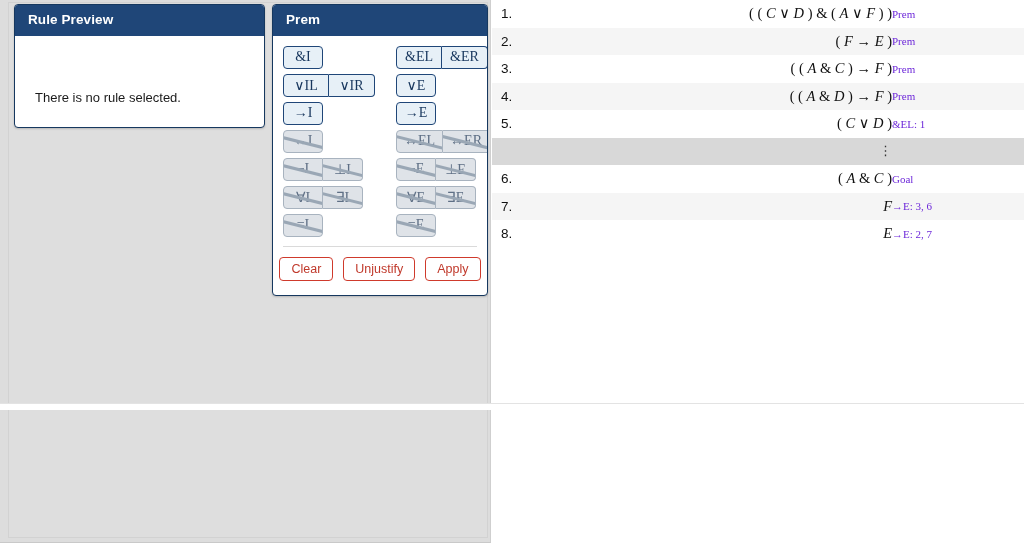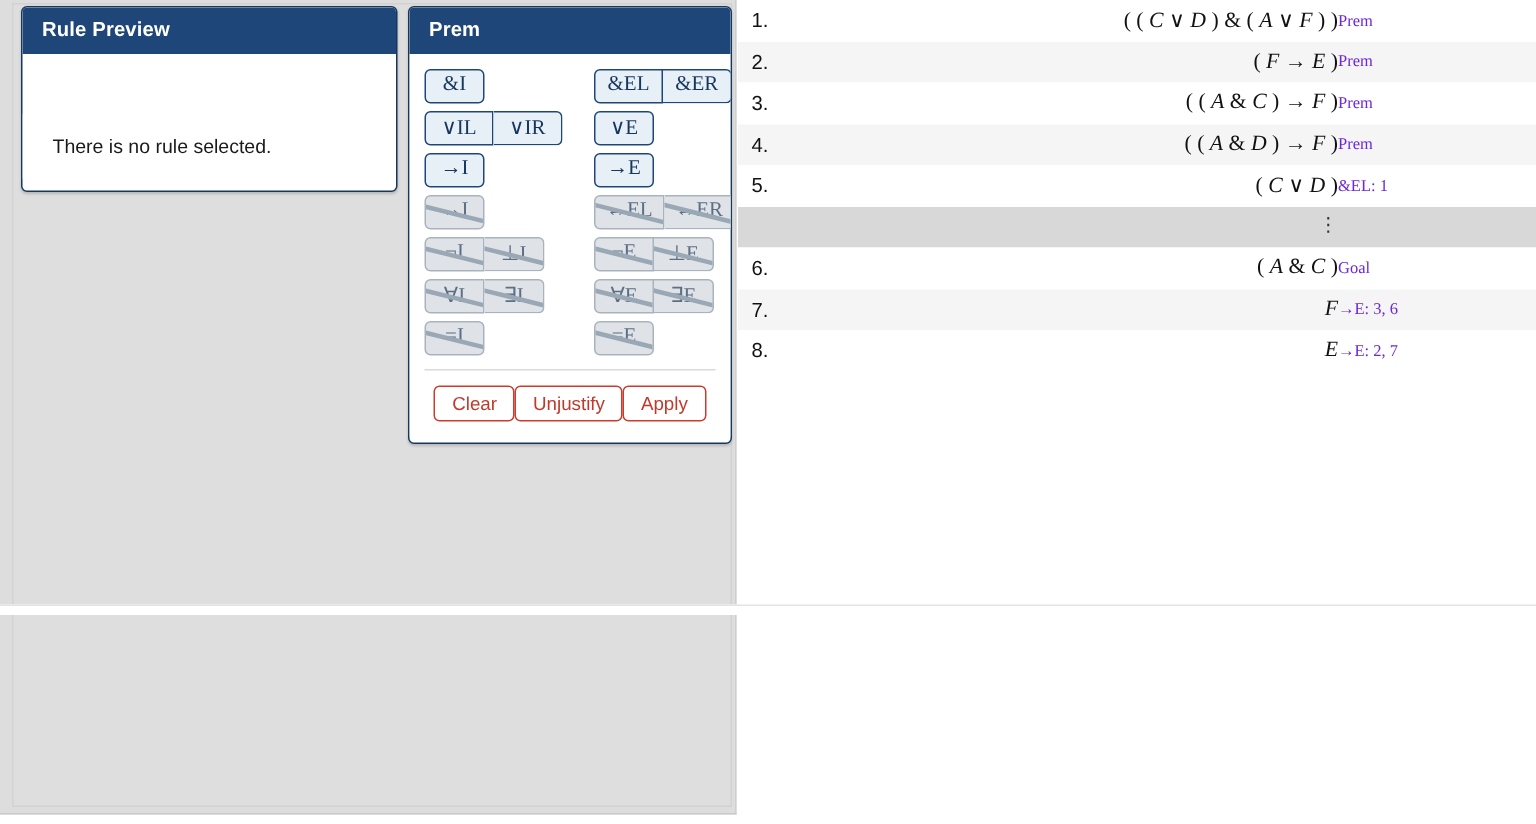--- a/index.html
+++ b/index.html
@@ -160,20 +160,21 @@
     transform-origin: center;
     pointer-events: none;
   }
 
   .rules-footer {
     margin-top: 9px;
     border-top: 1px solid #dadada;
     padding: 10px 0 10px 0;
     display: flex;
     justify-content: center;
+    gap: 10px;
   }
   .action-btn {
     font-family: "Liberation Sans", sans-serif;
     font-size: 12.5px;
     color: #c0392b;
     background: #ffffff;
     border: 1px solid #cf3a2c;
     border-radius: 4px;
     padding: 4px 11px;
     cursor: pointer;

